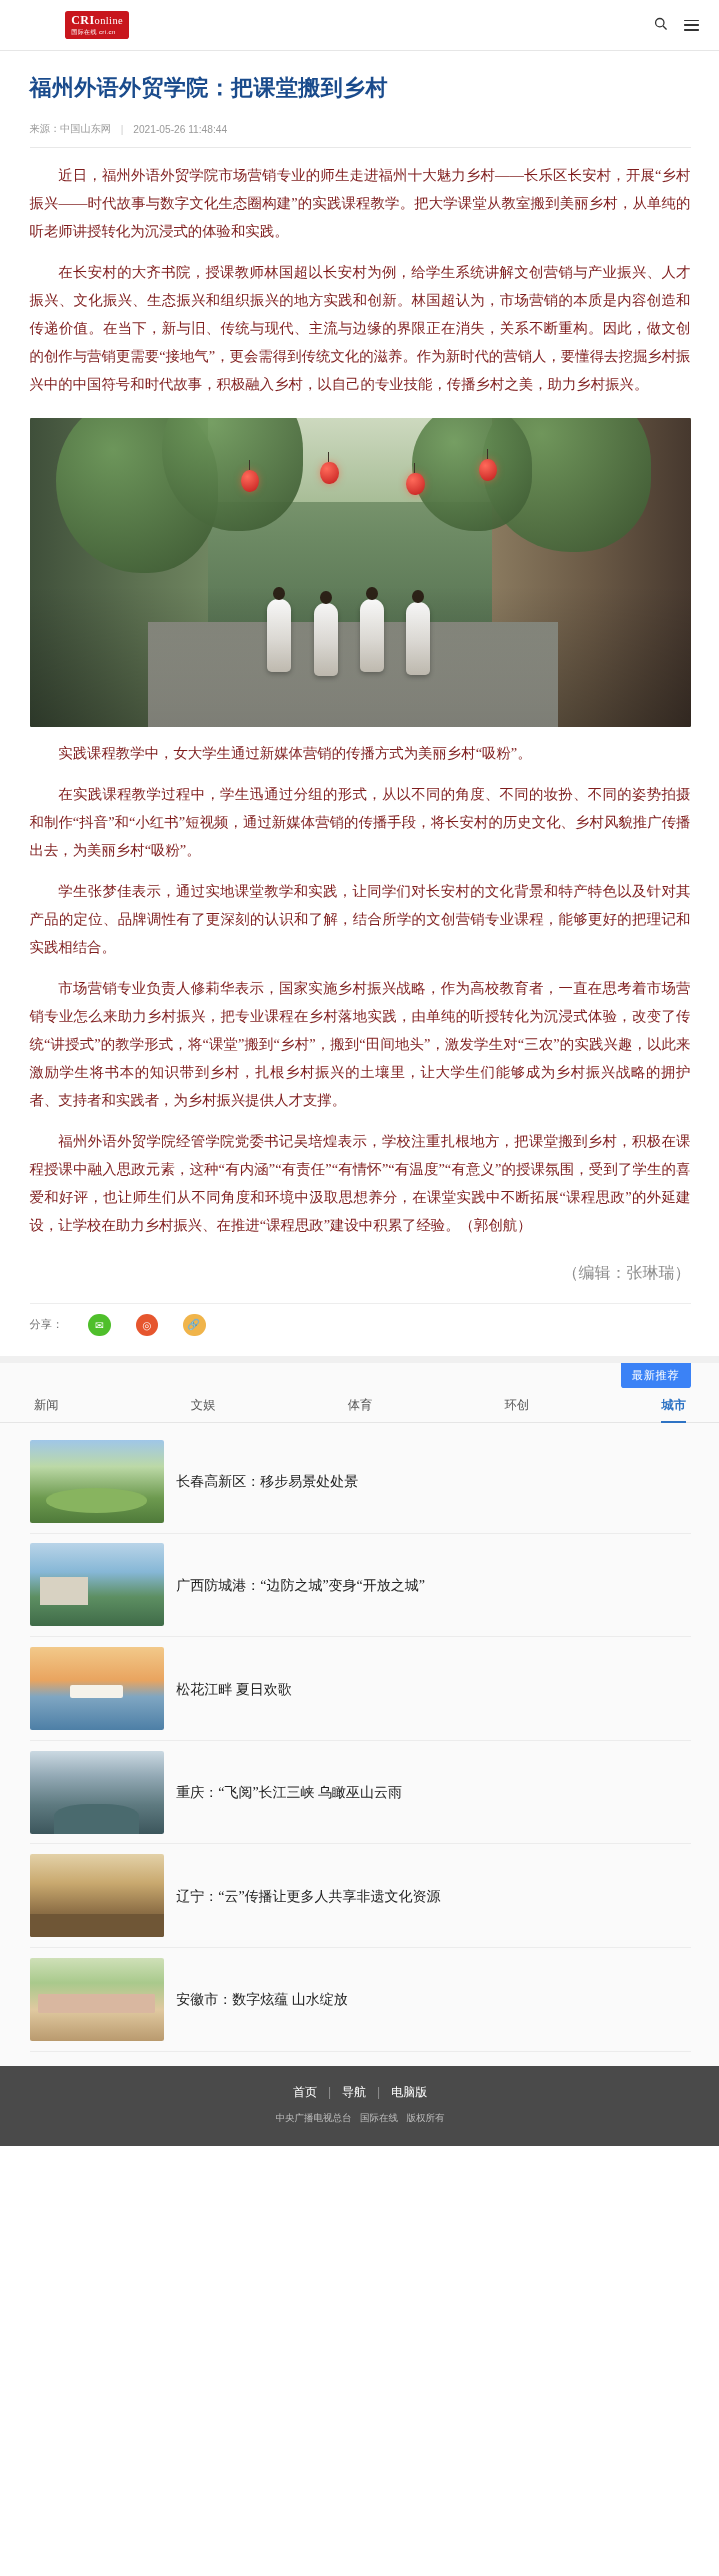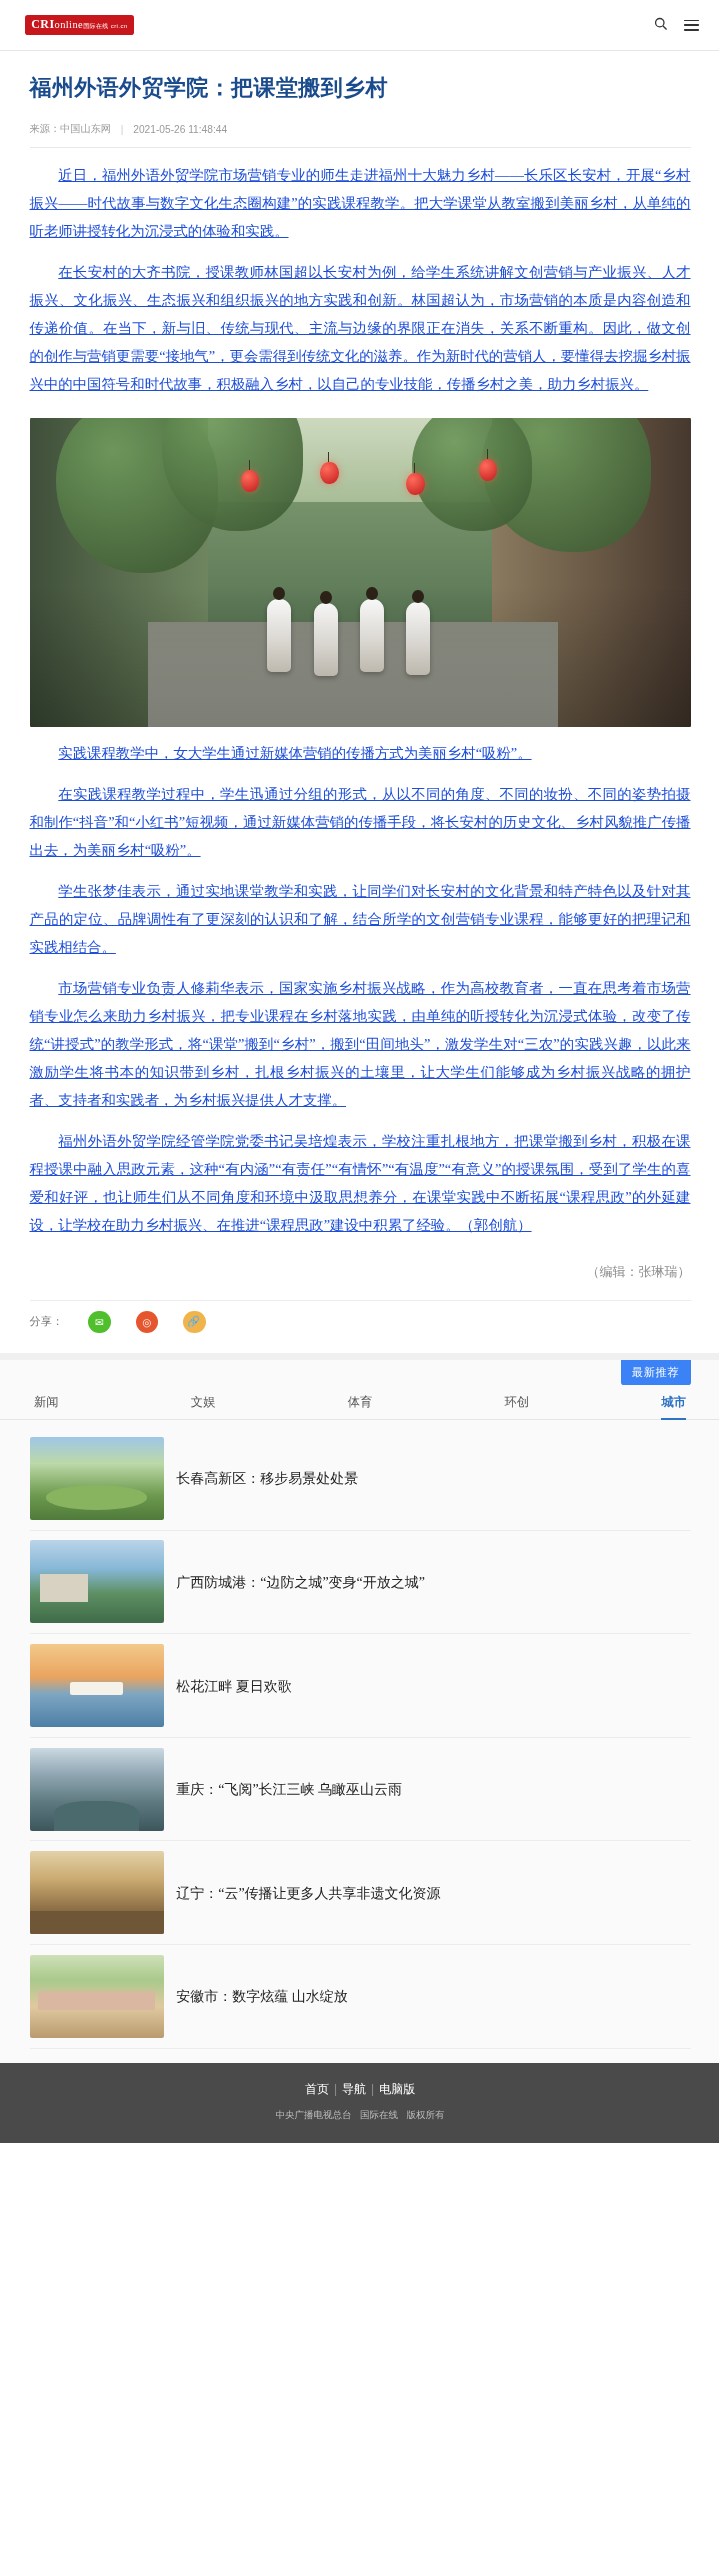--- a/index.html
+++ b/index.html
@@ -28,23 +28,24 @@
     display: flex;
     align-items: center;
     gap: 4.2px;
   }
   .logo-badge {
     background: #c8161d;
     color: #fff;
     border-radius: 2.8px;
     padding: 3.5px 6.3px 4.2px 6.3px;
     display: flex;
-    flex-direction: row;
-    align-items: center;
+    flex-direction: column;
+    align-items: flex-start;
     line-height: 1;
+    margin-left: 40px;
   }
   .logo-main {
     font-size: 12px;
     font-weight: bold;
     letter-spacing: 0.4px;
     font-family: "Liberation Serif", serif;
   }
   .logo-main .online { font-weight: normal; font-size: 10.5px; }
   .logo-sub {
     font-size: 6px;
@@ -92,26 +93,25 @@
   }
   .meta .sep { color: #cfcfcf; }
   .divider {
     height: 0.7px;
     background: #e8e8e8;
     margin: 0 0 7px 0;
   }
   .body p {
     font-size: 14.4px;
     line-height: 1.95;
-    color: #1d4ed8;
+    color: #7f1d1d;
     text-indent: 2em;
     margin: 12.7px 0;
     text-align: justify;
     font-family: "Liberation Serif", serif;
-    text-decoration: underline;
   }
   .photo {
     margin: 19.7px 0 5.6px 0;
     width: 100%;
     height: 309px;
     border-radius: 1.4px;
     position: relative;
     overflow: hidden;
     background: linear-gradient(to bottom, #9ab08a 0%, #7f9a72 18%, #6d8a64 38%, #5e7a58 60%, #4c6a4c 100%);
   }
@@ -155,21 +155,21 @@
   .ph-figure:before {
     content:""; position: absolute; left: 50%; top: -12px; transform: translateX(-50%);
     width: 12px; height: 13.4px; border-radius: 50%; background: #2c2217;
   }
   .ph-haze {
     position: absolute; left:0; right:0; bottom:0; height: 141px;
     background: linear-gradient(to top, rgba(0,0,0,.30), rgba(0,0,0,0));
   }
   .editor {
     text-align: right;
-    font-size: 13px;
+    font-size: 16px;
     color: #8d8d8d;
     margin: 24px 0 18.3px 0;
     font-family: "Liberation Serif", serif;
   }
   
   .share {
     display: flex;
     align-items: center;
     gap: 25px;
     padding: 9.8px 0 19.7px 0;
@@ -258,21 +258,21 @@
   .t5:after { content:""; position:absolute; left:0; bottom:0; width:100%; height:28%; background:#6f5636; }
   .t6 { background: linear-gradient(to bottom,#cfe0b8 0%,#a9c98c 30%,#e0c9a0 62%,#b99a6e 100%); }
   .t6:after { content:""; position:absolute; left:6%; top:44%; width:88%; height:22%; background:#d9b7a0; border-radius:1.4px; }
   
   .footer {
     background: #4a4a4a;
     padding: 18.3px 0 21px 0;
     text-align: center;
   }
   .foot-links {
-    display: flex; justify-content: center; align-items: center; gap: 5px;
+    display: flex; justify-content: center; align-items: center; gap: 11px;
     color: #ffffff; font-size: 12px;
   }
   .foot-links .dash { color: #8d8d8d; }
   .foot-line {
     color: #bdbdbd; font-size: 9.5px; margin-top: 11.2px;
     display: flex; justify-content: center; gap: 8.4px; flex-wrap: wrap;
   }
 </style>
 </head>
 <body>

